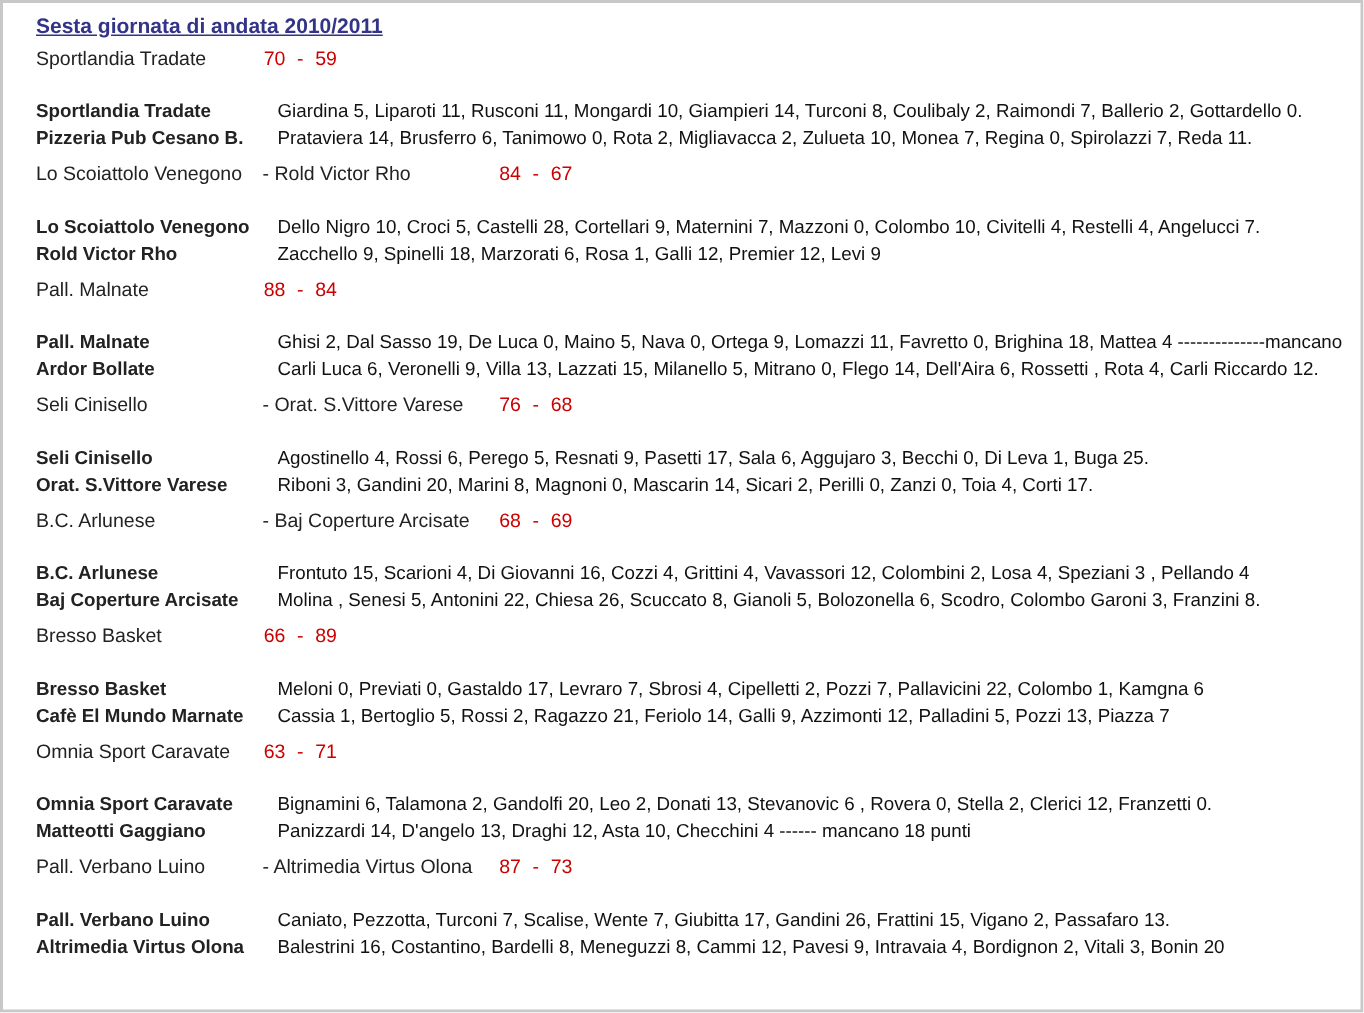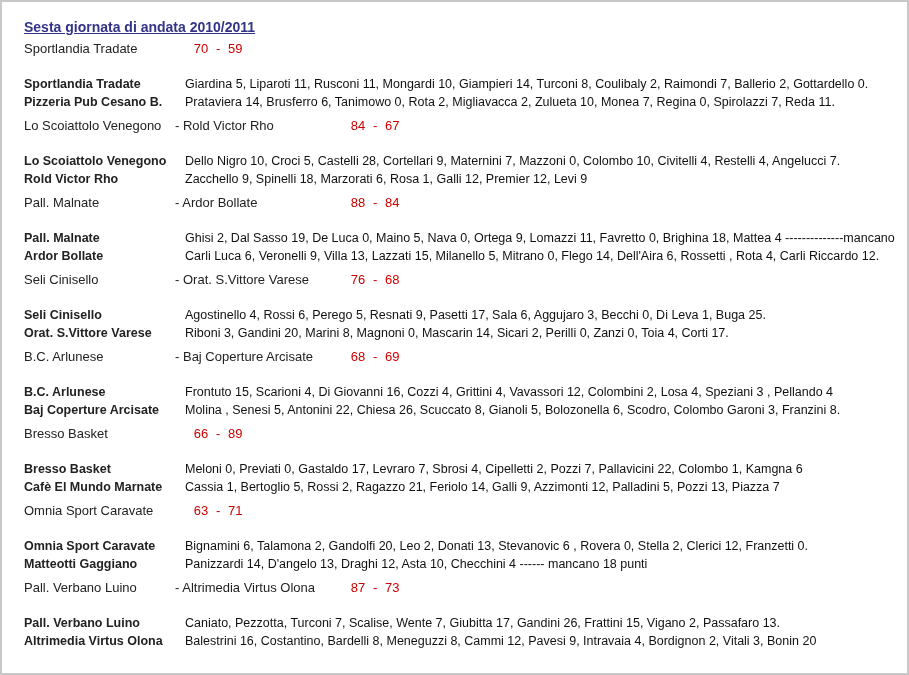--- a/index.html
+++ b/index.html
@@ -6,21 +6,21 @@
   html, body { background: #ffffff; }
   body {
     font-family: "Liberation Sans", "DejaVu Sans", sans-serif;
     color: #1a1a1a;
   }
   .page {
     width: 909px;
     height: 675px;
     border: 2px solid #c8c8c8;
     background: #ffffff;
-    padding: 16px 10px 0 22px;
+    padding: 6px 10px 0 22px;
     overflow: hidden;
   }
   .page-title {
     display: inline-block;
     font-size: 14px;
     font-weight: bold;
     line-height: 18px;
     color: #333388;
     text-decoration: underline;
     margin-bottom: 4px;
@@ -35,21 +35,20 @@
     margin-bottom: 17px;
     color: #222222;
     white-space: nowrap;
   }
   .col-home { width: 151px; flex: none; }
   .col-away { width: 157px; flex: none; }
   .col-score {
     flex: none;
     color: #cc0000;
     white-space: nowrap;
-    margin-left: 18px;
   }
   .score-num {
     display: inline-block;
     min-width: 16px;
     text-align: center;
   }
   .score-sep {
     display: inline-block;
     margin: 0 7px;
   }
@@ -112,21 +111,20 @@
         <span class="team-label">Rold Victor Rho</span>
         <span class="players">Zacchello 9, Spinelli 18, Marzorati 6, Rosa 1, Galli 12, Premier 12, Levi 9</span>
       </div>
     </div>
   </div>
 
   
   <div class="match">
     <div class="result-row">
       <span class="col-home">Pall. Malnate</span>
-      <span class="col-away"><span>-</span> <span>Ardor Bollate</span></span>
       <span class="col-score"><span class="score-num">88</span><span class="score-sep">-</span><span class="score-num">84</span></span>
     </div>
     <div class="details">
       <div class="detail-row">
         <span class="team-label">Pall. Malnate</span>
         <span class="players">Ghisi 2, Dal Sasso 19, De Luca 0, Maino 5, Nava 0, Ortega 9, Lomazzi 11, Favretto 0, Brighina 18, Mattea 4 --------------mancano 20 punti</span>
       </div>
       <div class="detail-row">
         <span class="team-label">Ardor Bollate</span>
         <span class="players">Carli Luca 6, Veronelli 9, Villa 13, Lazzati 15, Milanello 5, Mitrano 0, Flego 14, Dell'Aira 6, Rossetti , Rota 4, Carli Riccardo 12.</span>

